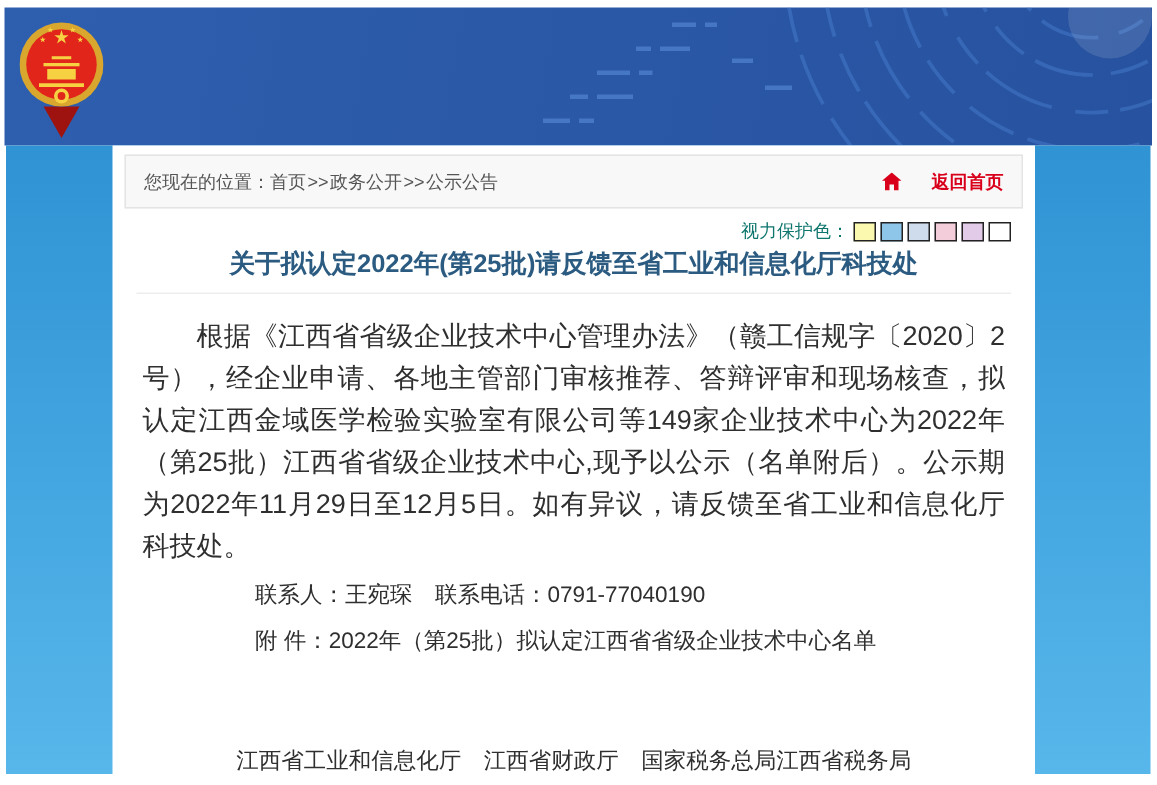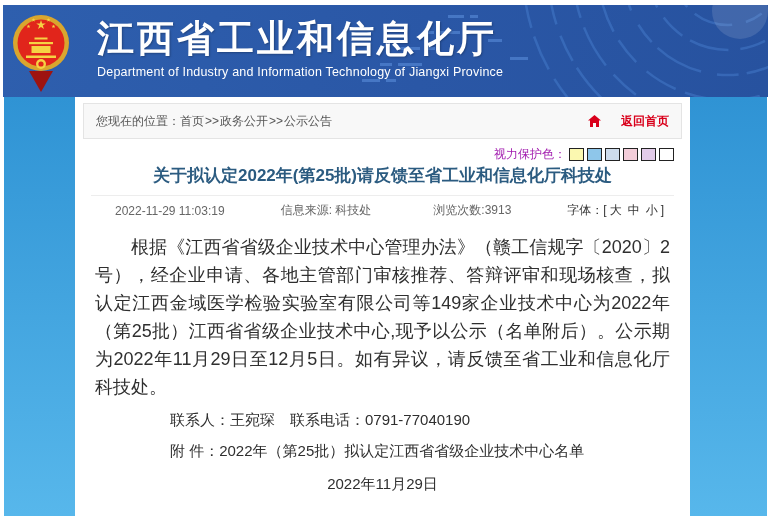--- a/index.html
+++ b/index.html
@@ -24,21 +24,21 @@
   
   .crumb-bar{margin:6px 8px 0;height:36px;box-sizing:border-box;background:#f8f8f8;
     border:1px solid #e4e4e4;display:flex;align-items:center;padding:0 12px;font-size:12px;color:#555;}
   .crumb-link{color:#555;cursor:pointer;text-decoration:none;}
   .crumb-sep{margin:0 1px;color:#555;}
   .crumb-right{margin-left:auto;display:flex;align-items:center;gap:20px;justify-content:center;}
   .home-link{color:#d9001b;font-weight:bold;font-size:12px;cursor:pointer;text-decoration:none;}
 
   
   .eye-row{margin:8px 16px 0 0;height:15px;display:flex;justify-content:flex-end;align-items:center;
-    font-size:12px;color:#a21caf;}
+    font-size:12px;color:#0f766e;}
   .swatch{width:13px;height:11px;border:1px solid #222;margin-left:3px;display:inline-block;cursor:pointer;}
 
   
   .art-title{margin:2px 16px 0;text-align:center;font-size:17px;font-weight:bold;color:#2b5b80;
     padding-bottom:8px;border-bottom:1px solid #ededed;}
   .meta-row{margin:6px 16px 0;display:flex;align-items:center;font-size:12px;color:#666;white-space:nowrap;}
   .m-date{margin-left:24px;}
   .m-source{margin-left:56px;}
   .m-views{margin-left:62px;}
   .m-font{margin-left:56px;color:#333;}
@@ -97,24 +97,20 @@
       <use href="#star" transform="translate(35.5,9) scale(2.1)" fill="#f6d243"></use>
       <use href="#star" transform="translate(40.5,15.5) scale(2.1)" fill="#f6d243"></use>
       <rect x="21.5" y="26.5" width="13" height="2" fill="#f6d243"></rect>
       <rect x="16" y="31" width="24" height="2.2" fill="#f6d243"></rect>
       <rect x="18.5" y="35" width="19" height="7" fill="#f6d243"></rect>
       <rect x="13" y="44.5" width="30" height="2.5" fill="#f6d243"></rect>
       <circle cx="28" cy="53" r="5" fill="#f6d243"></circle>
       <circle cx="28" cy="53" r="2.6" fill="#e1251b"></circle>
     </svg>
 
-    <div class="header-titles">
-      <div class="org-cn">江西省工业和信息化厅</div>
-      <div class="org-en">Department of Industry and Information Technology of Jiangxi Province</div>
-    </div>
   </div>
 
   <div class="main-bg">
     <div class="content">
 
       <div class="crumb-bar">
         <span>您现在的位置：</span>
         <a class="crumb-link">首页</a>
         <span class="crumb-sep">&gt;&gt;</span>
         <a class="crumb-link">政务公开</a>
@@ -135,32 +131,25 @@
             <span class="swatch" style="background: rgb(142, 198, 234);"></span>
             <span class="swatch" style="background: rgb(206, 220, 236);"></span>
             <span class="swatch" style="background: rgb(243, 205, 217);"></span>
             <span class="swatch" style="background: rgb(226, 203, 233);"></span>
             <span class="swatch" style="background: rgb(255, 255, 255);"></span>
           </span>
       </div>
 
       <div class="art-title">关于拟认定2022年(第25批)请反馈至省工业和信息化厅科技处</div>
 
-      <div class="meta-row">
-        <span class="m-date">2022-11-29 11:03:19</span>
-        <span class="m-source">信息来源: 科技处</span>
-        <span class="m-views">浏览次数:3913</span>
-        <span class="m-font">
-          <span>字体：[</span><span class="font-size-link">大</span><span class="font-size-link">中</span><span class="font-size-link">小</span><span>]</span>
-        </span>
-      </div>
 
       <div class="body-par">根据《江西省省级企业技术中心管理办法》（赣工信规字〔2020〕2号），经企业申请、各地主管部门审核推荐、答辩评审和现场核查，拟认定江西金域医学检验实验室有限公司等149家企业技术中心为2022年（第25批）江西省省级企业技术中心,现予以公示（名单附后）。公示期为2022年11月29日至12月5日。如有异议，请反馈至省工业和信息化厅科技处。</div>
 
       <div class="contact-line">联系人：王宛琛　联系电话：0791-77040190</div>
 
       <div class="attach-line">附 件：2022年（第25批）拟认定江西省省级企业技术中心名单</div>
 
+      <div class="sig-line">江西省工业和信息化厅　江西省财政厅　国家税务总局江西省税务局</div>
       <div class="date-line">2022年11月29日</div>
 
     </div>
   </div>
 </div>
 
 </body></html>

